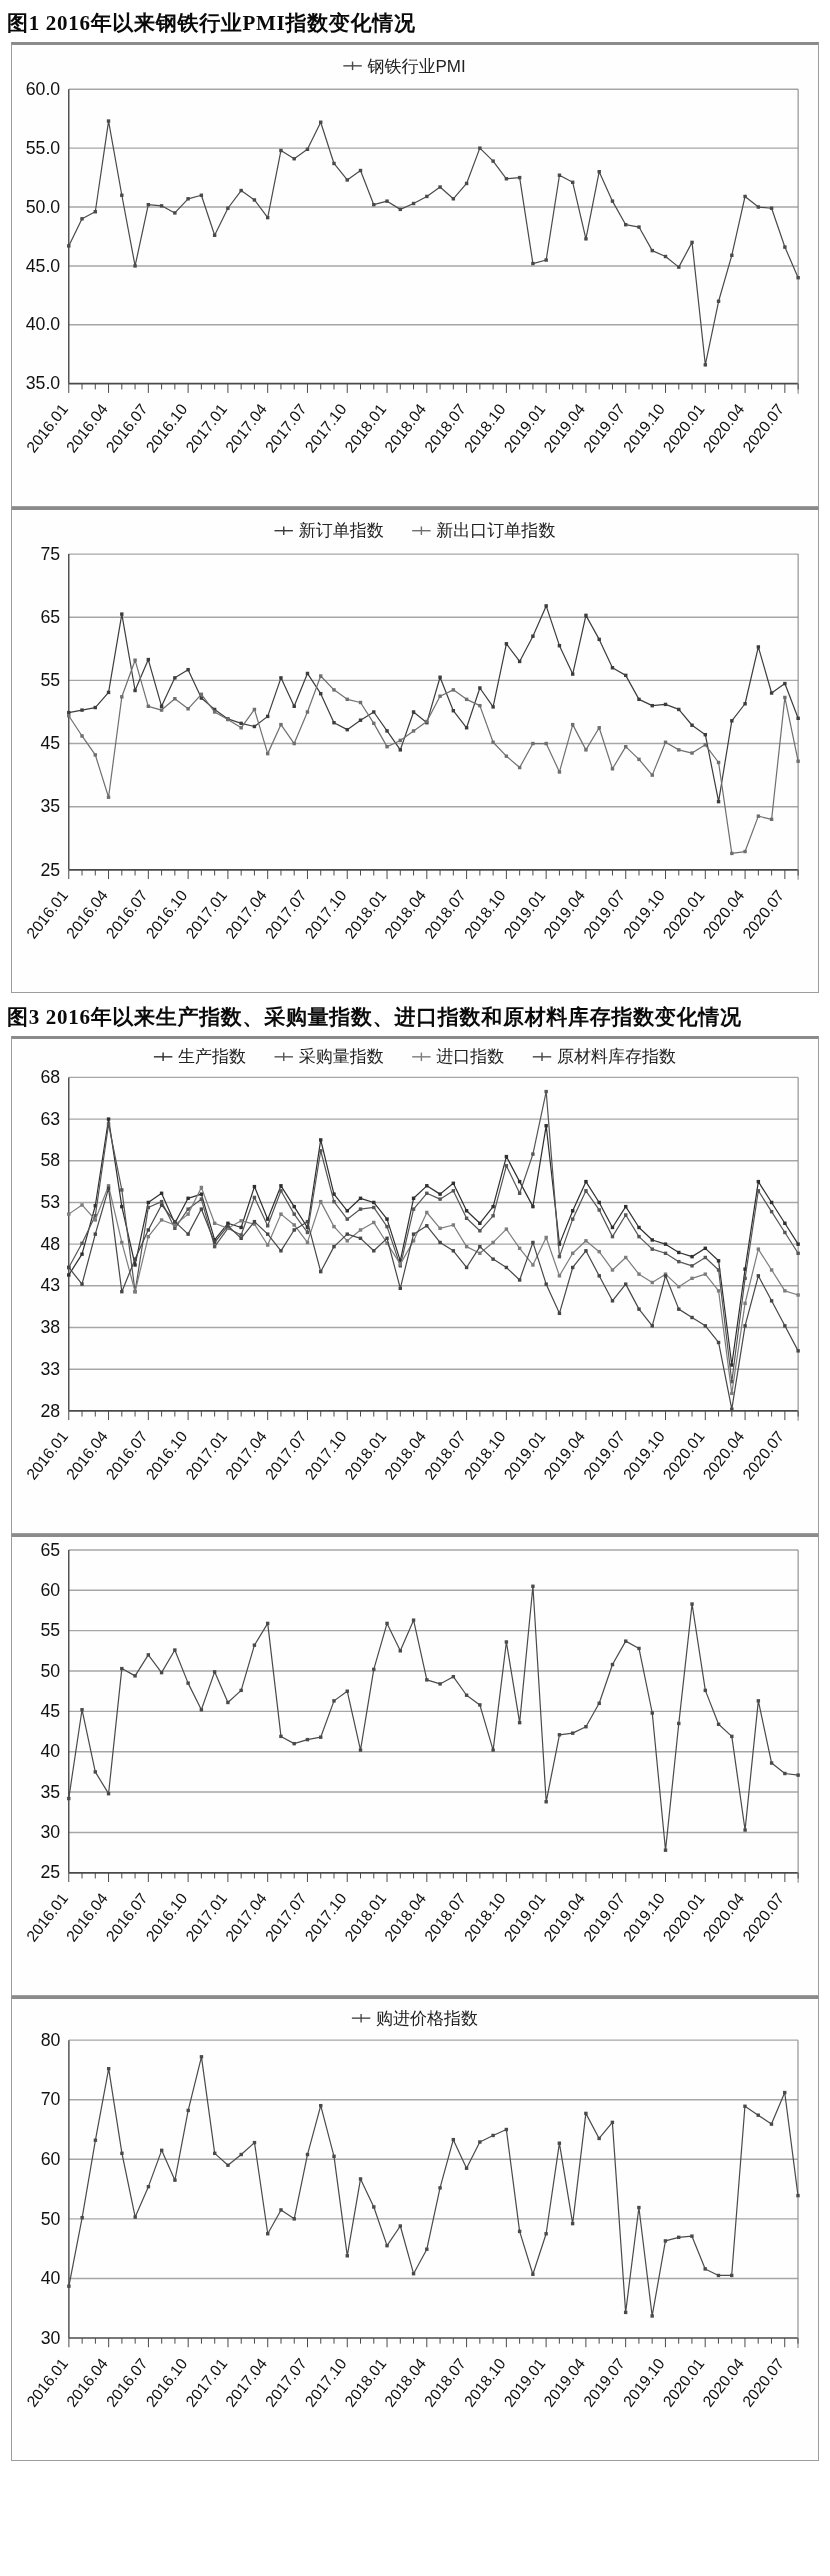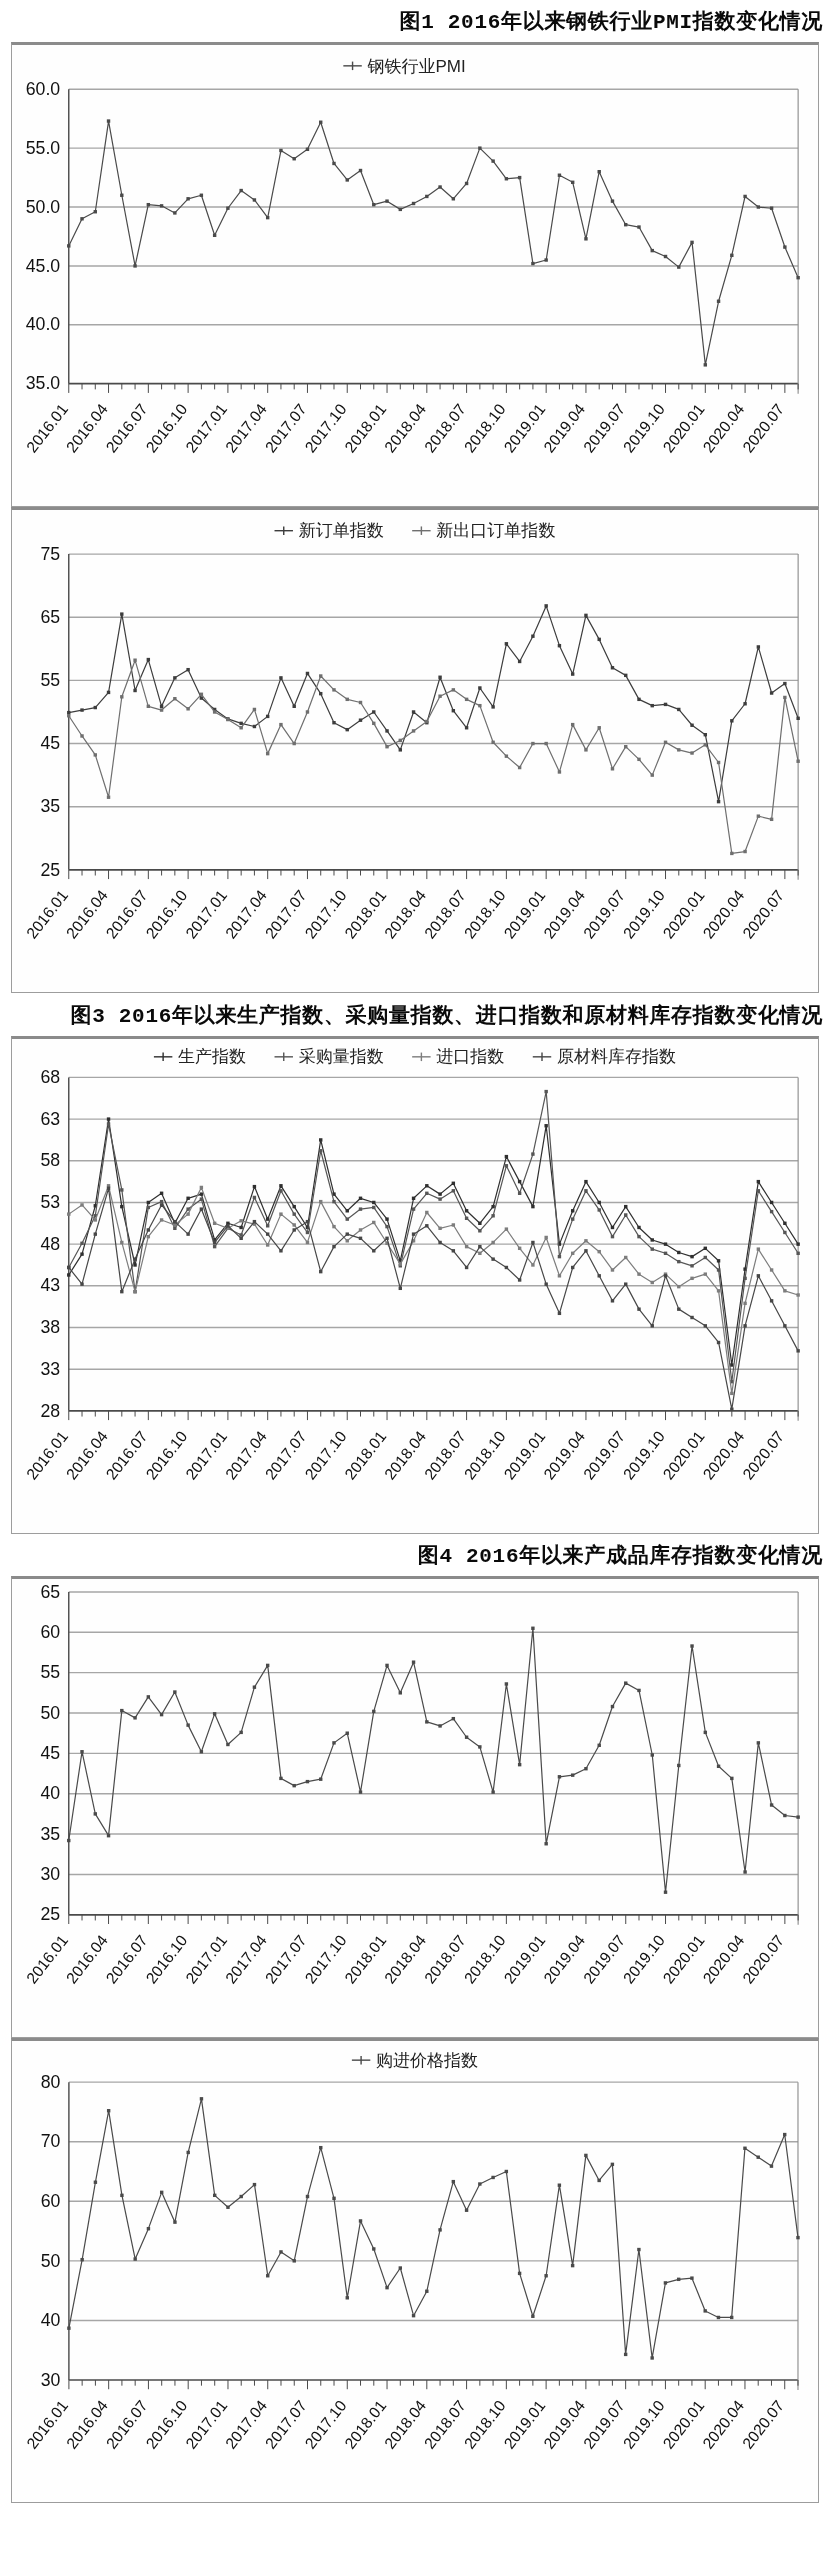--- a/index.html
+++ b/index.html
@@ -1,20 +1,20 @@
 <!DOCTYPE html>
 <html style="font-size:11.4px"><head>
 <meta charset="utf-8">
 <style>
   html,body{margin:0;padding:0;background:#ffffff;}
   body{width:830px;font-family:"Liberation Sans",sans-serif;color:#000;}
   .fig-title{
-    text-align:right;font-weight:bold;font-size:21px;line-height:24px;
+    text-align:left;font-weight:bold;font-size:21px;line-height:24px;
     color:#0a0a0a;margin:11.4px 7px 7px;letter-spacing:0.7px;
-    font-family:Liberation Mono, monospace;
+    font-family:Liberation Serif, serif;
   }
   .chart-box{
     margin:0 10.6px;background:#fefefe;
     border:1.4px solid #9d9d9d;border-top:3.5px solid #8b8b8b;
   }
   svg{display:block;}
   text{font-family:"Liberation Sans",sans-serif;}
 </style>
 </head>
 <body>
@@ -767,21 +767,20 @@
           <text x="598" y="33" font-size="24" fill="#222">进口指数</text>
           <line x1="734" y1="25" x2="760" y2="25" stroke="#474747" stroke-width="2"></line>
           <line x1="747" y1="19" x2="747" y2="31" stroke="#474747" stroke-width="2"></line>
           <text x="768" y="33" font-size="24" fill="#222">原材料库存指数</text>
         </g>
       </svg>
   </div>
 </div>
 
 <div class="fig">
-  <div class="fig-title">图4 2016年以来产成品库存指数变化情况</div>
   <div class="chart-box">
     <svg id="chart3" width="806" height="458" viewBox="0 0 1136 645">
         <g>
           <line x1="80" y1="18" x2="1108" y2="18" stroke="#a6a6a6" stroke-width="2"></line>
           <text x="68" y="26" text-anchor="end" font-size="25" fill="#111">65</text>
           <line x1="80" y1="74.875" x2="1108" y2="74.875" stroke="#a6a6a6" stroke-width="2"></line>
           <text x="68" y="82.875" text-anchor="end" font-size="25" fill="#111">60</text>
           <line x1="80" y1="131.75" x2="1108" y2="131.75" stroke="#a6a6a6" stroke-width="2"></line>
           <text x="68" y="139.75" text-anchor="end" font-size="25" fill="#111">55</text>
           <line x1="80" y1="188.625" x2="1108" y2="188.625" stroke="#a6a6a6" stroke-width="2"></line>

